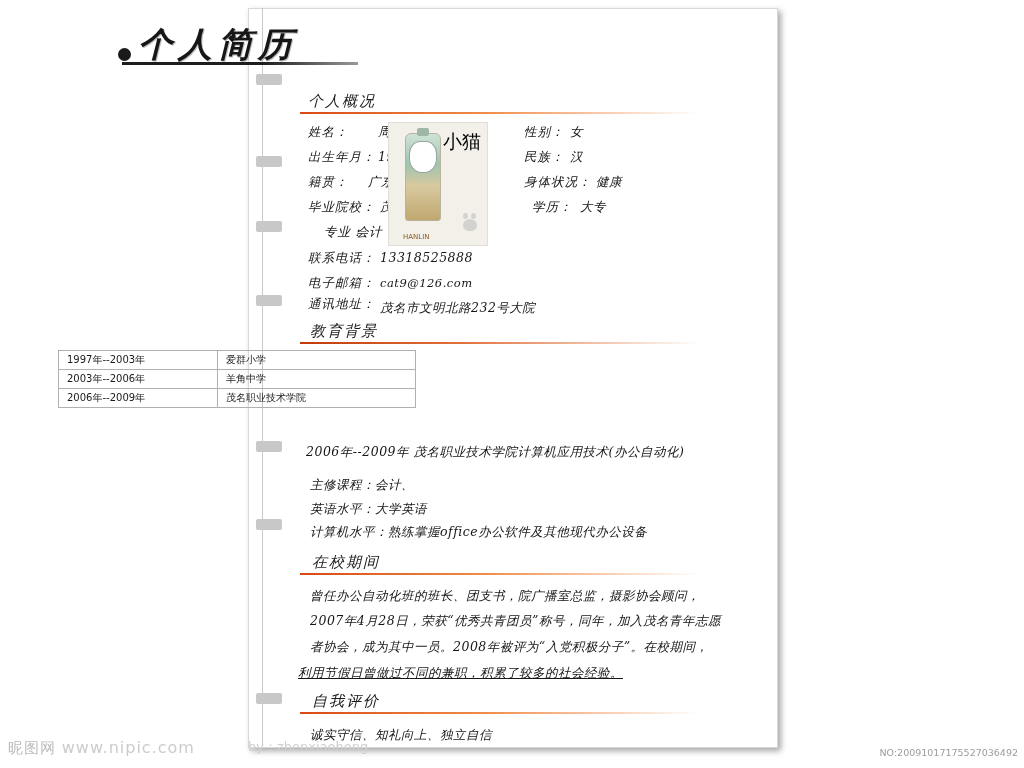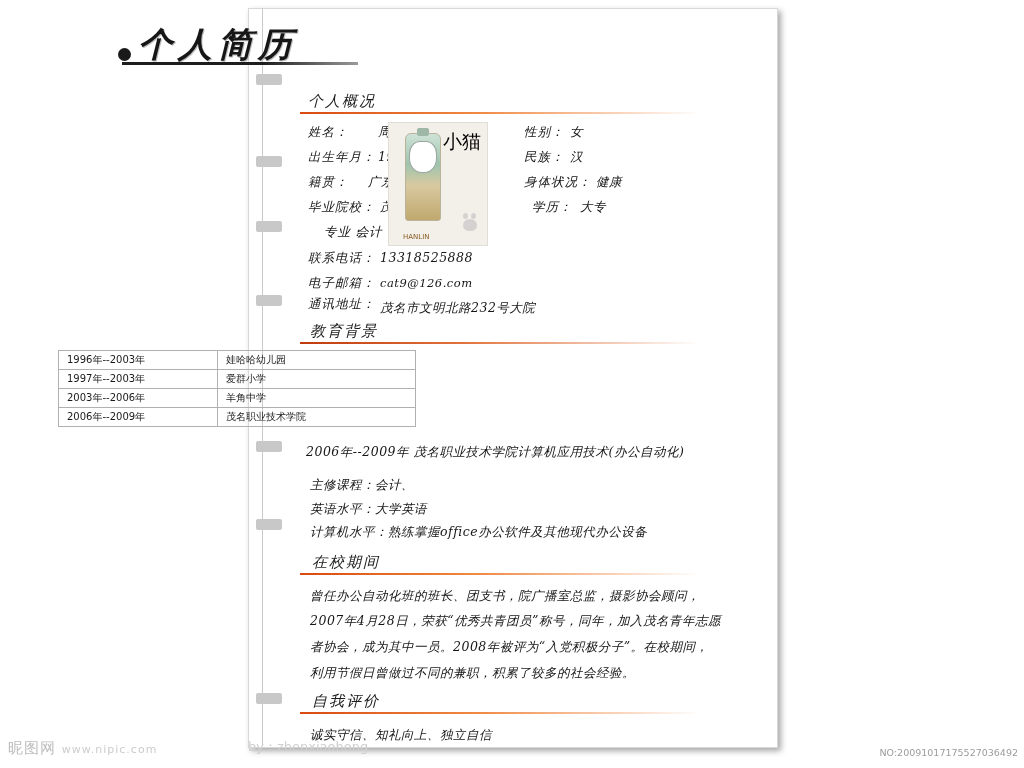--- a/index.html
+++ b/index.html
@@ -230,21 +230,21 @@
   .footer-left {
     position: absolute;
     left: 8px;
     bottom: 10px;
     font-family: "DejaVu Sans", sans-serif;
     font-size: 15px;
     color: #bdbdbd;
     letter-spacing: 1px;
   }
   .footer-left .site {
-    font-size: 11px;
+    font-size: 16px;
     color: #cccccc;
   }
   .footer-mid {
     position: absolute;
     left: 248px;
     bottom: 12px;
     font-family: "DejaVu Sans", sans-serif;
     font-size: 13px;
     color: #cfcfcf;
   }
@@ -320,24 +320,20 @@
   <div class="bigtext">小猫</div>
   <div class="paw"></div>
   <div class="brand">HANLIN</div>
 </div>
 
 <div class="section-h" style="left:310px; top:322px;">教育背景</div>
 <div class="section-rule dark" style="left:300px; top:342px; width:400px;"></div>
 
 <table class="edu-table">
   <tbody>
-      <tr>
-    <td class="c1">1996年--2003年</td>
-    <td>娃哈哈幼儿园</td>
-  </tr>
   <tr>
     <td class="c1">1997年--2003年</td>
     <td>爱群小学</td>
   </tr>
   <tr>
     <td class="c1">2003年--2006年</td>
     <td>羊角中学</td>
   </tr>
   <tr>
     <td class="c1">2006年--2009年</td>
@@ -351,21 +347,21 @@
 <div class="line" style="left:310px; top:477px;">主修课程：会计、</div>
 <div class="line" style="left:310px; top:501px;">英语水平：大学英语</div>
 <div class="line" style="left:310px; top:524px;">计算机水平：熟练掌握office办公软件及其他现代办公设备</div>
 
 <div class="section-h" style="left:312px; top:553px;">在校期间</div>
 <div class="section-rule" style="left:300px; top:573px; width:400px;"></div>
 
 <div class="line" style="left:310px; top:588px;text-align:right;">曾任办公自动化班的班长、团支书，院广播室总监，摄影协会顾问，</div>
 <div class="line" style="left:310px; top:613px;">2007年4月28日，荣获“优秀共青团员”称号，同年，加入茂名青年志愿</div>
 <div class="line" style="left:310px; top:639px;">者协会，成为其中一员。2008年被评为“入党积极分子”。在校期间，</div>
-<div class="line" style="left:310px; top:665px;">利用节假日曾做过不同的兼职，积累了较多的社会经验。</div>
+<div class="line" style="left:298px; top:665px;text-decoration:underline;">利用节假日曾做过不同的兼职，积累了较多的社会经验。</div>
 
 <div class="section-h" style="left:312px; top:692px;">自我评价</div>
 <div class="section-rule" style="left:300px; top:712px; width:400px;"></div>
 <div class="line" style="left:310px; top:727px;">诚实守信、知礼向上、独立自信</div>
 
 <div class="footer-left">
   <span>昵图网</span>
   <span class="site">www.nipic.com</span>
 </div>
 <div class="footer-mid">by：zhenxiaohong</div>

